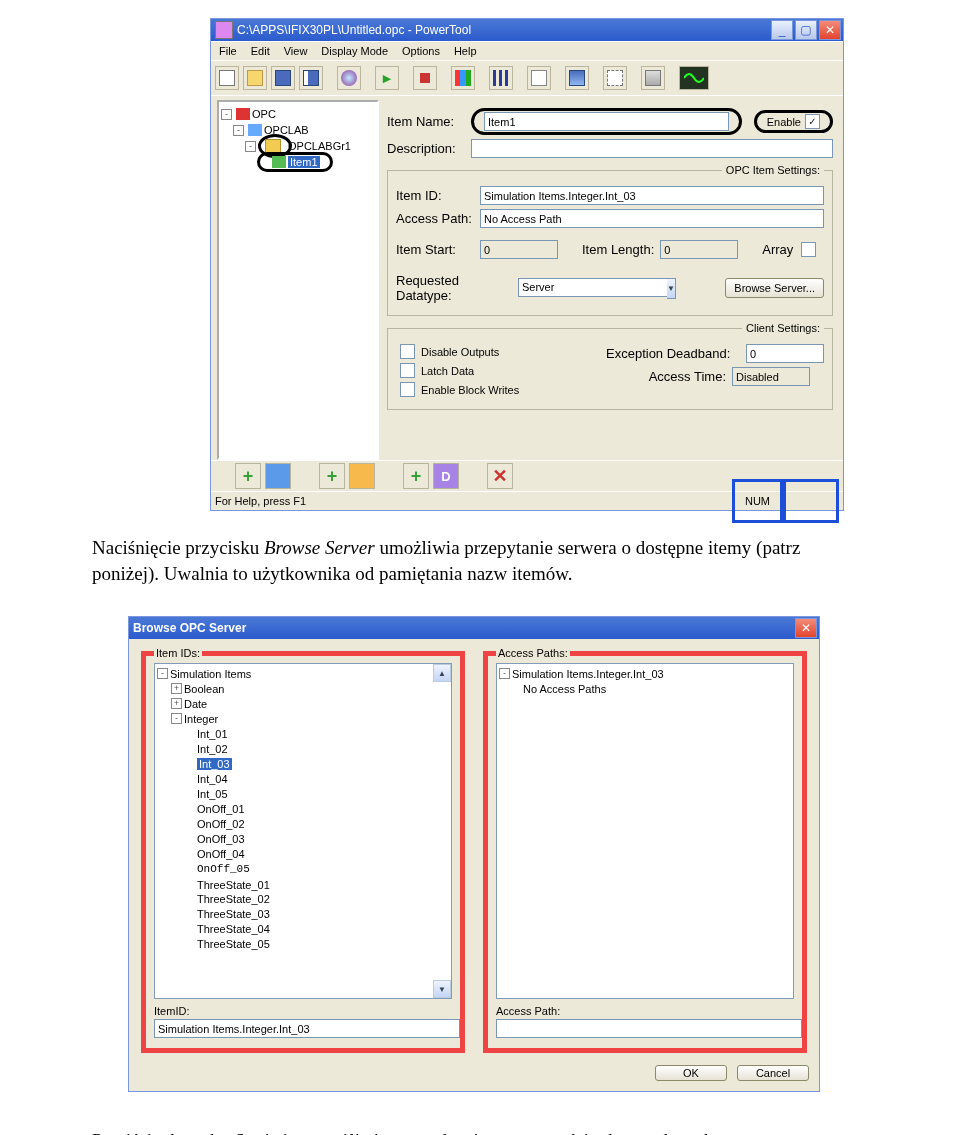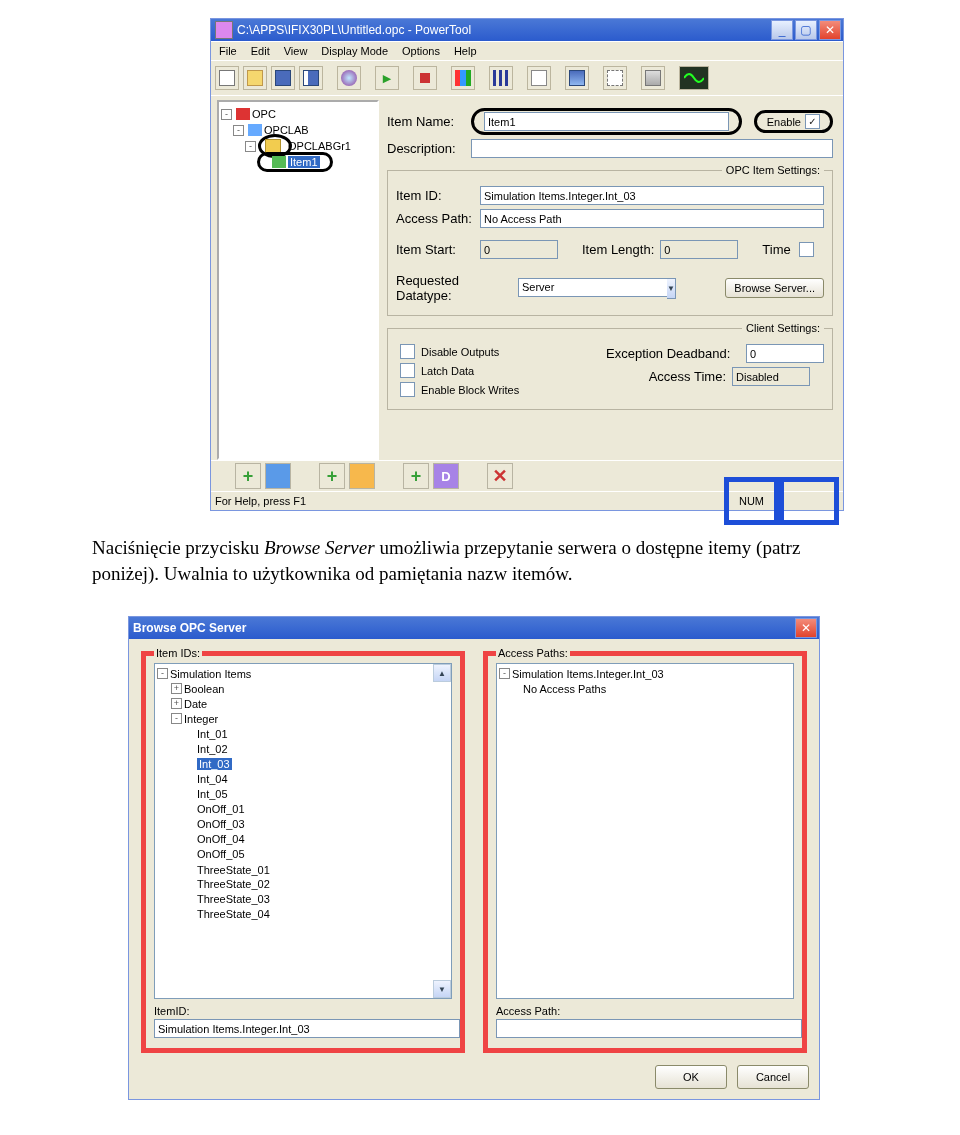--- a/index.html
+++ b/index.html
@@ -76,37 +76,37 @@
   .biggrp { display:flex; align-items:center; gap:4px; }
   .big { width:24px; height:24px; border:1px solid #b8b4a2; background:#ece9d8; }
   .plusg { color:#37a038; font-size:18px; font-weight:bold; display:flex; align-items:center; justify-content:center;}
   .bt-net { background:#5a9ae8; }
   .bt-tab { background:#f7b84c; }
   .bt-data { background:#a783e6; position:relative;}
   .bt-data::after{content:"D";color:#fff;font-weight:bold;position:absolute;inset:0;display:flex;align-items:center;justify-content:center;font-size:13px;}
   .red-x { color:#c33; font-size:18px; font-weight:bold; display:flex; align-items:center; justify-content:center;}
   .statusbar { display:flex; align-items:center; height:18px; background:#ece9d8; border-top:1px solid #fff; font-size:11px; padding:0 4px;}
   .statusbar .fill { flex:1; }
-  .statusbar .cell { border:5px solid #1d4ed8; padding:12px 10px; height:14px; display:flex; align-items:center;}
+  .statusbar .cell { border:3px solid #1d4ed8; padding:12px 10px; height:14px; display:flex; align-items:center;}
   
   .doc { margin:24px 88px 0 92px; font-family:"Times New Roman", serif; font-size:19px; color:#000; line-height:1.35;}
   .doc .it { font-style:italic;}
   
   .dlg { margin:30px 0 0 128px; width:690px; border:1px solid #7a96df;}
   .dlg-body { background:#ece9d8; padding:8px 10px 10px 10px;}
   .cols { display:flex; gap:14px;}
   fieldset.pane { flex:1; border:5px solid #ef4444; padding:4px 8px 10px; }
   .list { height:330px; background:#fff; border:1px solid #7f9db9; overflow:auto; padding:2px 2px; position:relative;}
   .scroll-btn { position:absolute; right:0; width:16px; height:16px; background:linear-gradient(#eef3fe,#c5d5f5); border:1px solid #bcd; display:flex; align-items:center; justify-content:center; font-size:8px; color:#345;}
   .li { display:flex; align-items:center; height:15px; font-size:11px;}
   .li .plus { margin-right:2px;}
   .sel { background:#316ac5; color:#fff; padding:0 2px;}
   .lbl { font-size:11px; margin:6px 0 2px;}
   .btnrow { display:flex; justify-content:flex-end; gap:10px; margin-top:12px;}
-  .btn-ok { width:72px; height:24px; background:linear-gradient(#fff,#e6e2d4); border:1px solid #8a8a6a; border-radius:3px; font-size:11px;}
+  .btn-ok { width:72px; height:16px; background:linear-gradient(#fff,#e6e2d4); border:1px solid #8a8a6a; border-radius:3px; font-size:11px;}
 </style>
 </head>
 <body>
 
 <div class="win">
   <div class="titlebar">
     <span class="title-icon"></span>
     <span>C:\APPS\IFIX30PL\Untitled.opc - PowerTool</span>
     <span class="spacer"></span>
     <div class="tbtn">_</div>
@@ -208,21 +208,21 @@
         </div>
         <div class="row">
           <label>Access Path:</label>
           <input class="inp" value="No Access Path" style="">
         </div>
         <div class="row" style="margin-top:12px">
           <label>Item Start:</label>
           <input class="inp readonly" style="width: 70px; flex: 0 0 auto;" value="0">
           <label style="width:auto;margin:0 6px 0 24px">Item Length:</label>
           <input class="inp readonly" style="width: 70px; flex: 0 0 auto;" value="0">
-          <label style="width:auto;margin:0 4px 0 24px">Time</label>
+          <label style="width:auto;margin:0 4px 0 24px">Array</label>
           <span class="chk"></span>
         </div>
         <div class="row" style="margin-top:14px">
           <label style="width:122px">Requested Datatype:</label>
           <div class="combo" style="width:148px">
             <input class="inp" style="border-right: none;" value="Server">
             <div class="arrow">▼</div>
           </div>
           <span style="flex:1"></span>
           <button class="btn-xp">Browse Server...</button>
@@ -331,39 +331,45 @@
             <div class="li" style="padding-left: 40px;">
               <span>Int_04</span>
             </div>
             <div class="li" style="padding-left: 40px;">
               <span>Int_05</span>
             </div>
             <div class="li" style="padding-left: 40px;">
               <span>OnOff_01</span>
             </div>
             <div class="li" style="padding-left: 40px;">
+              <span>OnOff_02</span>
+            </div>
+            <div class="li" style="padding-left: 40px;">
               <span>OnOff_03</span>
             </div>
             <div class="li" style="padding-left: 40px;">
               <span>OnOff_04</span>
             </div>
-            <div class="li" style="padding-left: 40px;">
+            <div class="li" style="padding-left: 40px; font-family: Liberation Mono, monospace;">
               <span>OnOff_05</span>
             </div>
             <div class="li" style="padding-left: 40px; align-items: flex-end;">
               <span>ThreeState_01</span>
             </div>
             <div class="li" style="padding-left: 40px;">
               <span>ThreeState_02</span>
             </div>
             <div class="li" style="padding-left: 40px;">
               <span>ThreeState_03</span>
             </div>
             <div class="li" style="padding-left: 40px;">
               <span>ThreeState_04</span>
+            </div>
+            <div class="li" style="padding-left: 40px;">
+              <span>ThreeState_05</span>
             </div>
           </div>
         <div class="lbl">ItemID:</div>
         <input class="inp" style="width: 100%;" value="Simulation Items.Integer.Int_03">
       </fieldset>
 
       <fieldset class="pane">
         <legend>Access Paths:</legend>
         <div class="list">
           <div class="li" style="padding-left:0">

